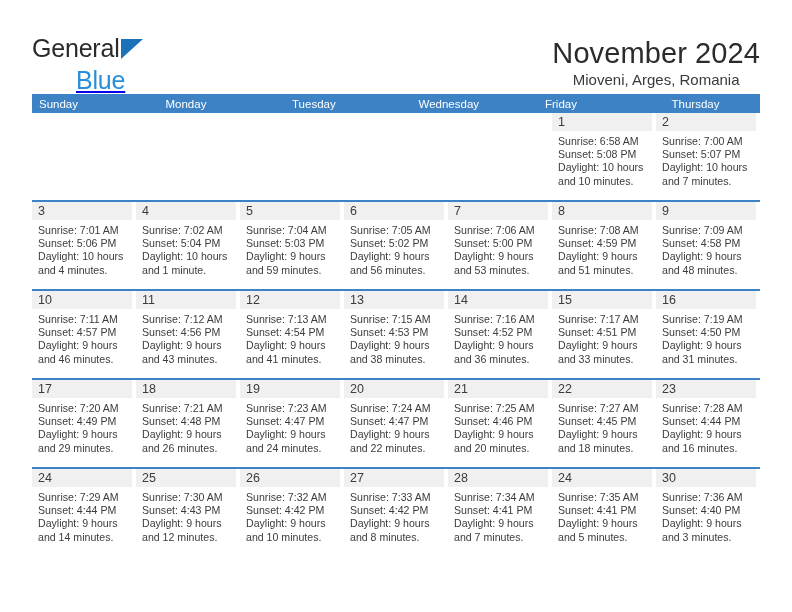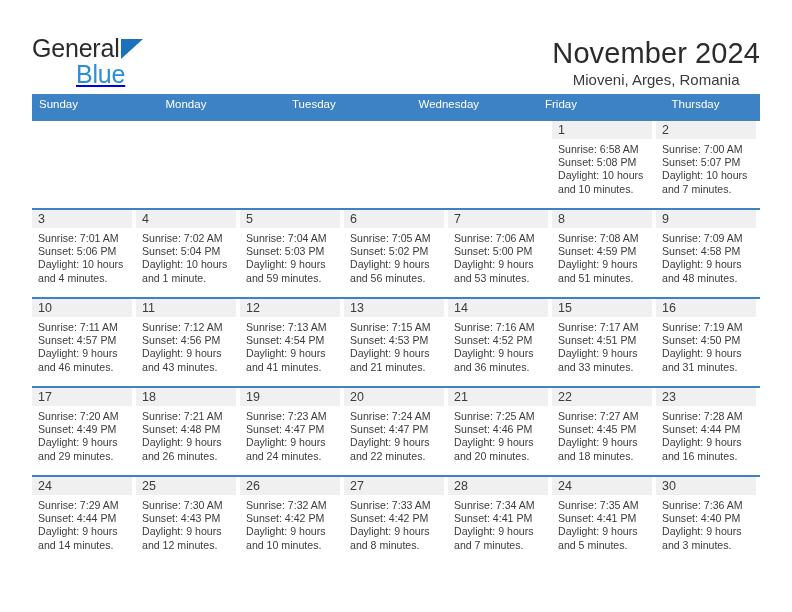--- a/index.html
+++ b/index.html
@@ -48,21 +48,21 @@
     display: inline-block;
     width: 0;
     height: 0;
     margin-left: 1px;
     vertical-align: -2px;
     border-left: 22px solid #1b72b8;
     border-bottom: 20px solid transparent;
   }
   .brand-row2 {
     display: block;
-    margin-top: 1px;
+    margin-top: 7px;
     margin-left: 44px;
     font-size: 25px;
     color: #2a8fd8;
     letter-spacing: -0.2px;
   }
 
   .title-block {
     text-align: center;
     padding-top: 2px;
   }
@@ -81,21 +81,21 @@
   }
 
   
   .calendar {
     margin-top: 12px;
     width: 728px;
   }
   .dow-row {
     display: flex;
     background: #3c82c4;
-    height: 27px;
+    height: 19px;
     gap: 31px;
   }
   .dow {
     flex: 1 1 0;
     color: #ffffff;
     font-size: 11.5px;
     line-height: 21px;
     padding-left: 7px;
     box-sizing: border-box;
     white-space: nowrap;
@@ -345,21 +345,21 @@
               </div>
             </div>
           </div>
           <div class="cell filled">
             <div class="cell-inner">
               <div class="daynum">13</div>
               <div class="lines">
                 <div class="line">Sunrise: 7:15 AM</div>
                 <div class="line">Sunset: 4:53 PM</div>
                 <div class="line">Daylight: 9 hours</div>
-                <div class="line">and 21 minutes.</div>
+                <div class="line">and 38 minutes.</div>
               </div>
             </div>
           </div>
           <div class="cell filled">
             <div class="cell-inner">
               <div class="daynum">14</div>
               <div class="lines">
                 <div class="line">Sunrise: 7:16 AM</div>
                 <div class="line">Sunset: 4:52 PM</div>
                 <div class="line">Daylight: 9 hours</div>

